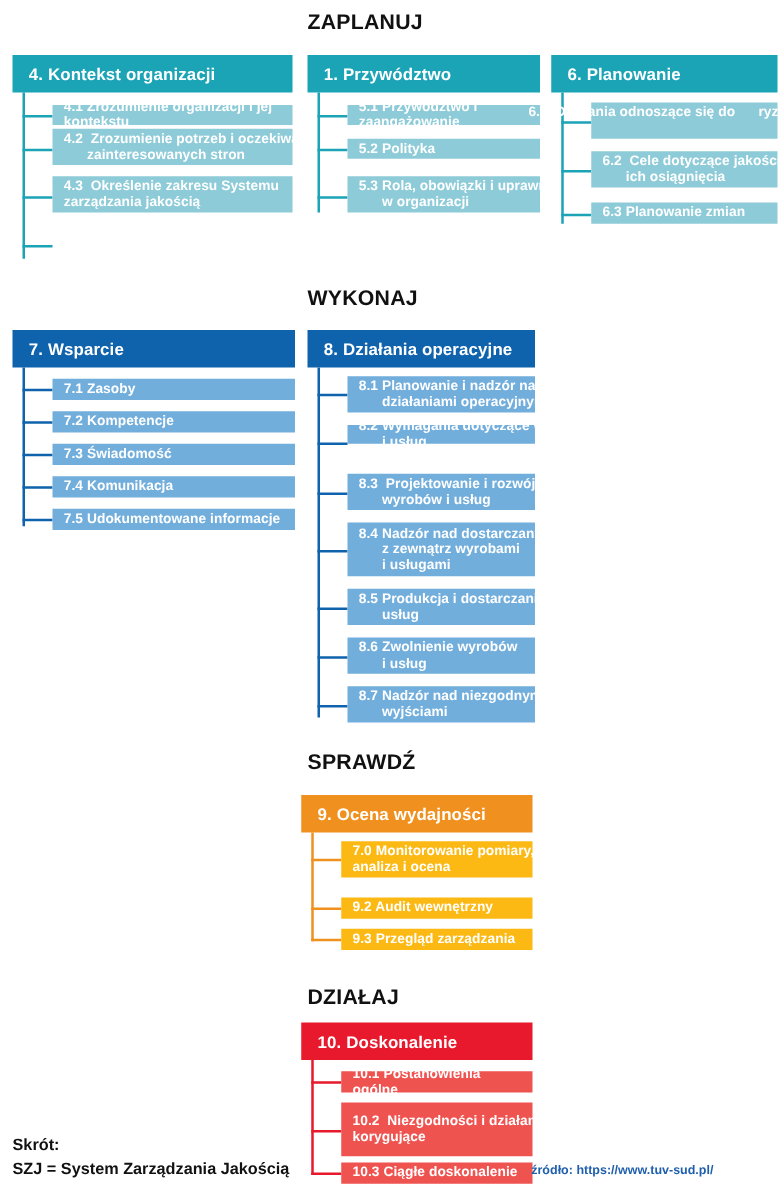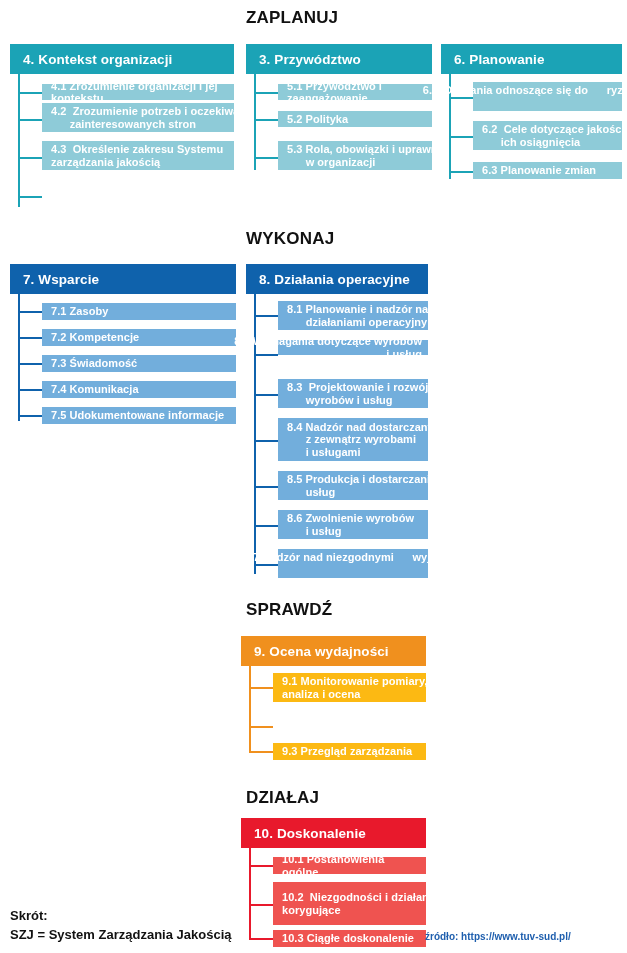--- a/index.html
+++ b/index.html
@@ -103,21 +103,21 @@
         <span style="white-space: pre;">4.2  Zrozumienie potrzeb i oczekiwań</span>
         <span style="white-space: pre;">      zainteresowanych stron</span>
       </div>
     <div class="sub" style="left: 32px; top: 97px; width: 192px; height: 29px; display: flex; flex-direction: column; justify-content: flex-end; align-items: flex-start;">
         <span style="white-space: pre;">4.3  Określenie zakresu Systemu</span>
         <span style="white-space: pre;">zarządzania jakością</span>
       </div>
   </div>
 
   <div class="group teal" style="left:246px;top:44px;width:186px;height:125px;">
-    <div class="hdr" style="width:186px;height:30px;">3. Przywództwo</div>
+    <div class="hdr" style="width:186px;height:30px;">1. Przywództwo</div>
     <div class="spine" style="left:8px;top:30px;height:96px;"></div>
     <div class="stub" style="left:8px;top:48px;width:24px;"></div>
     <div class="stub" style="left:8px;top:75px;width:24px;"></div>
     <div class="stub" style="left:8px;top:113px;width:24px;"></div>
     <div class="sub" style="left:32px;top:40px;width:154px;height:16px;">5.1  Przywództwo i zaangażowanie</div>
     <div class="sub" style="left:32px;top:67px;width:154px;height:16px;">5.2 Polityka</div>
     <div class="sub" style="left: 32px; top: 97px; width: 154px; height: 29px; display: flex; flex-direction: column; justify-content: center; align-items: flex-start;">
         <span style="white-space: pre;">5.3 Rola, obowiązki i uprawnienia</span>
         <span style="white-space: pre;">      w organizacji</span>
       </div>
@@ -164,59 +164,60 @@
     <div class="stub" style="left:8px;top:90px;width:24px;"></div>
     <div class="stub" style="left:8px;top:130px;width:24px;"></div>
     <div class="stub" style="left:8px;top:176px;width:24px;"></div>
     <div class="stub" style="left:8px;top:222px;width:24px;"></div>
     <div class="stub" style="left:8px;top:261px;width:24px;"></div>
     <div class="stub" style="left:8px;top:300px;width:24px;"></div>
     <div class="sub" style="left: 32px; top: 37px; width: 150px; height: 29px; display: flex; flex-direction: column; justify-content: center; align-items: flex-start;">
         <span style="white-space: pre;">8.1 Planowanie i nadzór nad</span>
         <span style="white-space: pre;">      działaniami operacyjnymi</span>
       </div>
-    <div class="sub" style="left: 32px; top: 76px; width: 150px; height: 15px; display: flex; flex-direction: column; justify-content: center; align-items: flex-end;">
+    <div class="sub" style="left: 32px; top: 76px; width: 150px; height: 15px; display: flex; flex-direction: column; justify-content: center; align-items: flex-start;">
         <span style="white-space: pre;">8.2 Wymagania dotyczące wyrobów</span>
         <span style="white-space: pre;">      i usług</span>
       </div>
     <div class="sub" style="left: 32px; top: 115px; width: 150px; height: 29px; display: flex; flex-direction: column; justify-content: center; align-items: flex-start;">
         <span style="white-space: pre;">8.3  Projektowanie i rozwój</span>
         <span style="white-space: pre;">      wyrobów i usług</span>
       </div>
     <div class="sub" style="left: 32px; top: 154px; width: 150px; height: 43px; display: flex; flex-direction: column; justify-content: center; align-items: flex-start;">
         <span style="white-space: pre;">8.4 Nadzór nad dostarczanymi</span>
         <span style="white-space: pre;">      z zewnątrz wyrobami</span>
         <span style="white-space: pre;">      i usługami</span>
       </div>
     <div class="sub" style="left: 32px; top: 207px; width: 150px; height: 29px; display: flex; flex-direction: column; justify-content: center; align-items: flex-start;">
         <span style="white-space: pre;">8.5 Produkcja i dostarczanie</span>
         <span style="white-space: pre;">      usług</span>
       </div>
     <div class="sub" style="left: 32px; top: 246px; width: 150px; height: 29px; display: flex; flex-direction: column; justify-content: center; align-items: flex-start;">
         <span style="white-space: pre;">8.6 Zwolnienie wyrobów</span>
         <span style="white-space: pre;">      i usług</span>
       </div>
-    <div class="sub" style="left: 32px; top: 285px; width: 150px; height: 29px; display: flex; justify-content: center; align-items: flex-start;">
+    <div class="sub" style="left: 32px; top: 285px; width: 150px; height: 29px; display: flex; flex-direction: column; justify-content: center; align-items: flex-start;">
         <span style="white-space: pre;">8.7 Nadzór nad niezgodnymi</span>
         <span style="white-space: pre;">      wyjściami</span>
       </div>
   </div>
 
   <div class="sec-title" style="left:246px;top:600px;">SPRAWDŹ</div>
 
   <div class="group orange" style="left:241px;top:636px;width:185px;height:120px;">
     <div class="hdr" style="width:185px;height:30px;">9. Ocena wydajności</div>
     <div class="spine" style="left:8px;top:30px;height:87px;"></div>
     <div class="stub" style="left:8px;top:51px;width:24px;"></div>
     <div class="stub" style="left:8px;top:90px;width:24px;"></div>
     <div class="stub" style="left:8px;top:115px;width:24px;"></div>
     <div class="sub" style="left: 32px; top: 37px; width: 153px; height: 29px; display: flex; flex-direction: column; justify-content: center; align-items: flex-start;">
-        <span style="white-space: pre;">9.1 Monitorowanie pomiary,</span>
+        <span style="white-space: pre;">7.0 Monitorowanie pomiary,</span>
         <span style="white-space: pre;">analiza i ocena</span>
       </div>
+    <div class="sub" style="left:32px;top:82px;width:153px;height:17px;">9.2  Audit wewnętrzny</div>
     <div class="sub" style="left:32px;top:107px;width:153px;height:17px;">9.3  Przegląd zarządzania</div>
   </div>
 
   <div class="sec-title" style="left:246px;top:788px;">DZIAŁAJ</div>
 
   <div class="group red" style="left:241px;top:818px;width:185px;height:125px;">
     <div class="hdr" style="width:185px;height:30px;">10. Doskonalenie</div>
     <div class="spine" style="left:8px;top:30px;height:92px;"></div>
     <div class="stub" style="left:8px;top:47px;width:24px;"></div>
     <div class="stub" style="left:8px;top:86px;width:24px;"></div>

